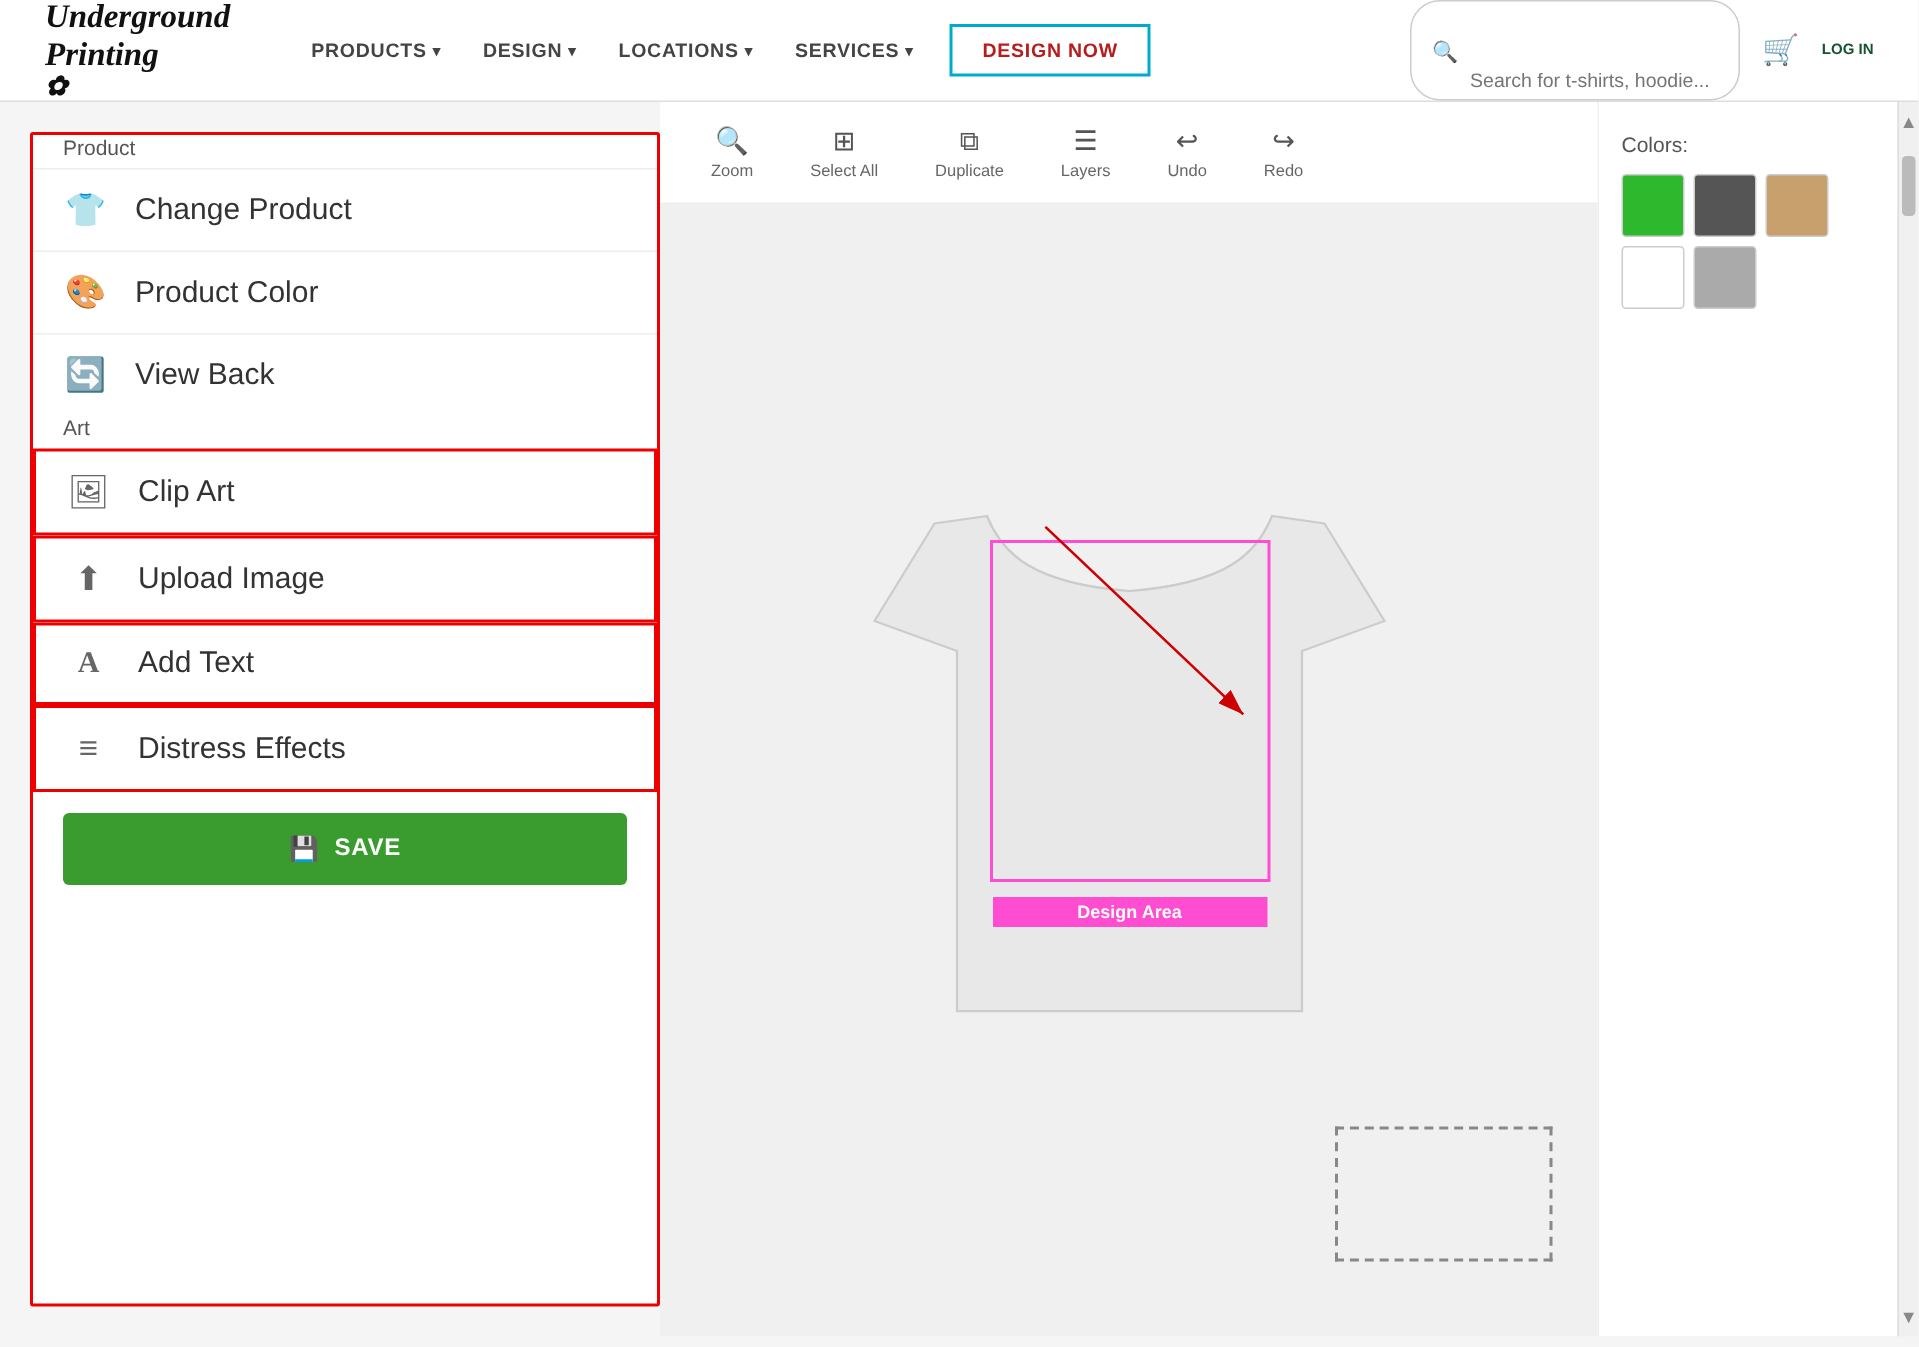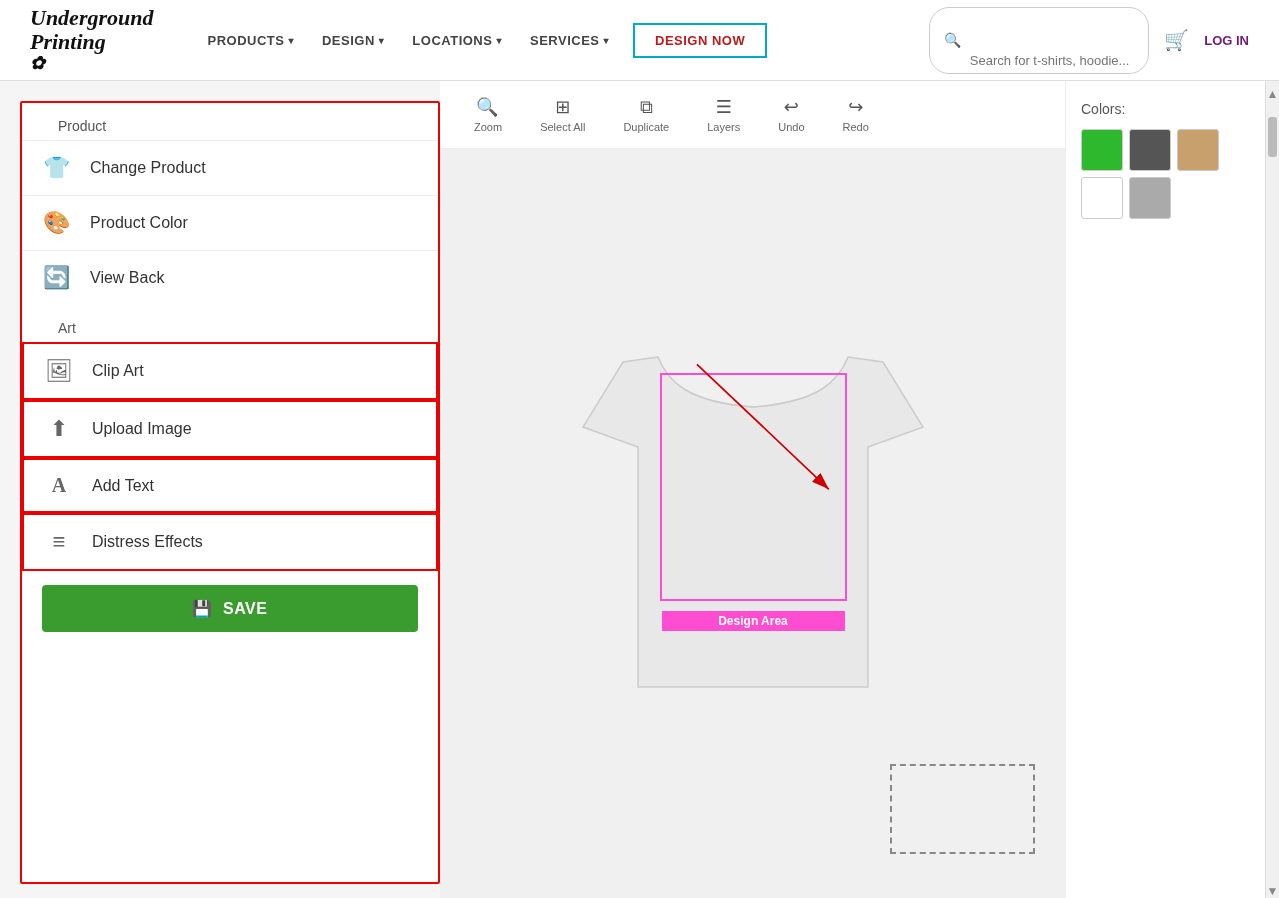--- a/index.html
+++ b/index.html
@@ -5,21 +5,21 @@
     * { box-sizing: border-box; margin: 0; padding: 0; }
     body { font-family: Arial, sans-serif; background: #f5f5f5; color: #333; }
 
     
     .header {
       background: #fff;
       border-bottom: 1px solid #ddd;
       padding: 0 30px;
       display: flex;
       align-items: center;
-      height: 81px;
+      height: 68px;
       position: relative;
       z-index: 10;
     }
     .logo {
       font-family: 'Georgia', serif;
       font-size: 22px;
       font-weight: bold;
       color: #111;
       margin-right: 40px;
       line-height: 1.1;
@@ -77,23 +77,23 @@
       border: none;
       outline: none;
       font-size: 13px;
       color: #555;
       width: 100%;
       background: transparent;
       margin-top: 40px;
     }
     .cart-icon { font-size: 20px; color: #444; cursor: pointer; }
     .login-btn {
-      font-size: 13px;
-      font-weight: bold;
-      color: #701a75;
+      font-size: 10px;
+      font-weight: bold;
+      color: #14532d;
       cursor: pointer;
       text-transform: uppercase;
     }
 
     
     .main-layout {
       display: flex;
       height: calc(100vh - 75px);
       overflow: hidden;
     }
@@ -103,37 +103,36 @@
       width: 420px;
       background: #fff;
       border: 2px solid #e00;
       margin: 20px 0 20px 20px;
       border-radius: 2px;
       overflow-y: auto;
       flex-shrink: 0;
       padding-bottom: 10px;
     }
     .sidebar-section-label {
-      padding: 15px 20px 6px;
+      padding: 0 20px 6px;
       font-size: 14px;
       color: #555;
       font-weight: normal;
-      margin-left: 16px;
     }
     .sidebar-item {
       display: flex;
       align-items: center;
       padding: 14px 20px;
       border-top: 1px solid #eee;
       cursor: pointer;
       background: #fff;
       gap: 18px;
     }
     .sidebar-item-icon { font-size: 22px; color: #666; width: 30px; text-align: center; }
-    .sidebar-item-label { font-size: 16px; color: #333; }
+    .sidebar-item-label { font-size: 20px; color: #333; }
 
     
     .art-item-outlined {
       border: 2px solid #e00 !important;
     }
 
     
     .save-btn {
       margin: 14px 20px;
       background: #3a9c2e;

